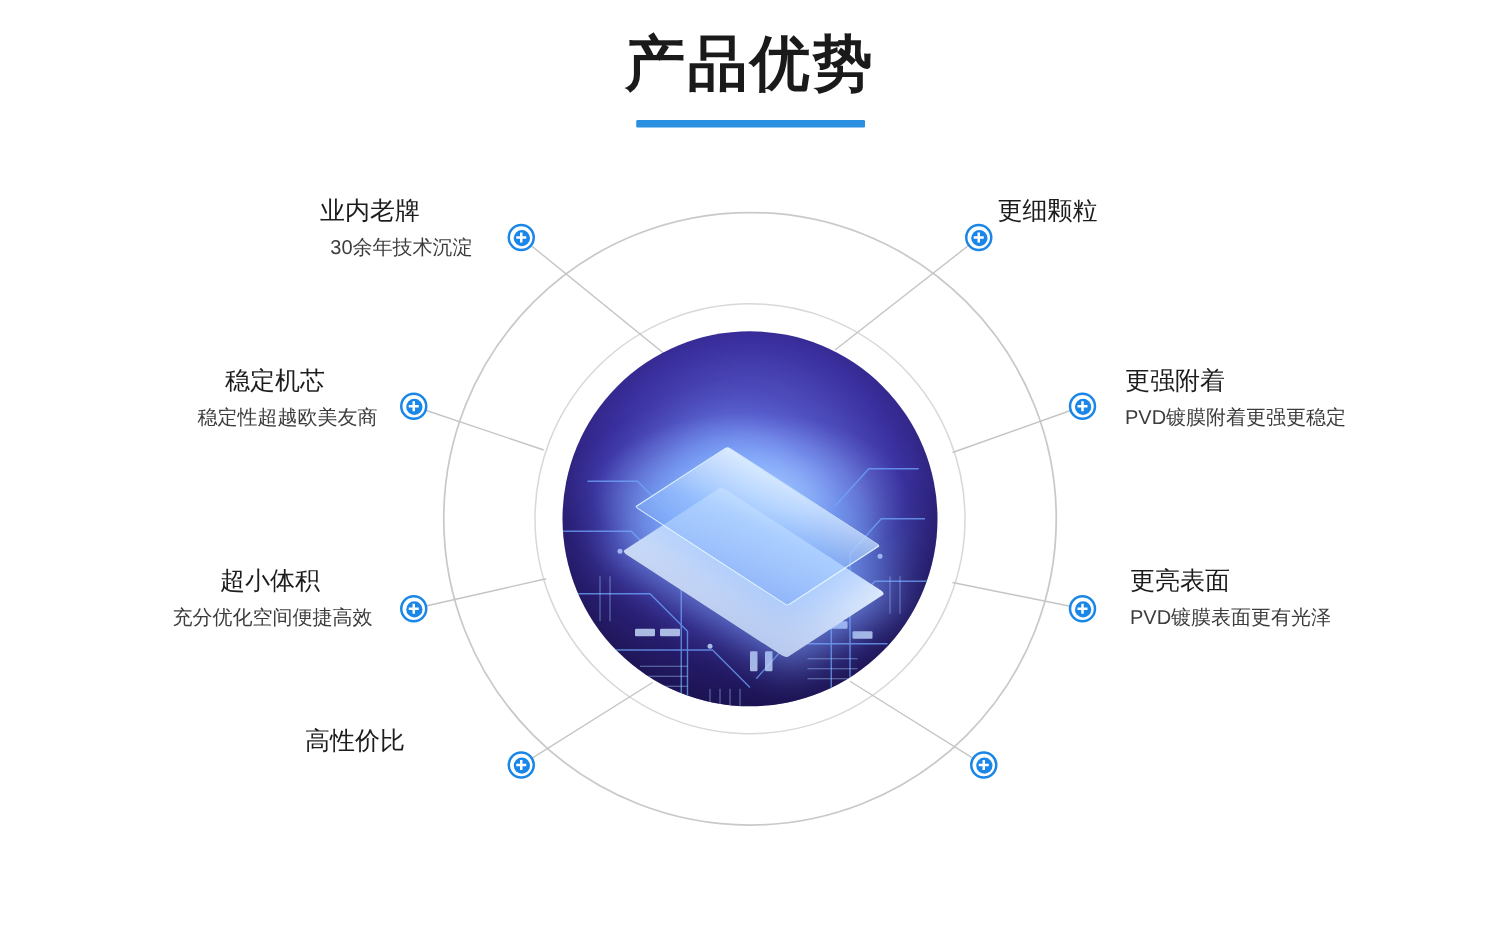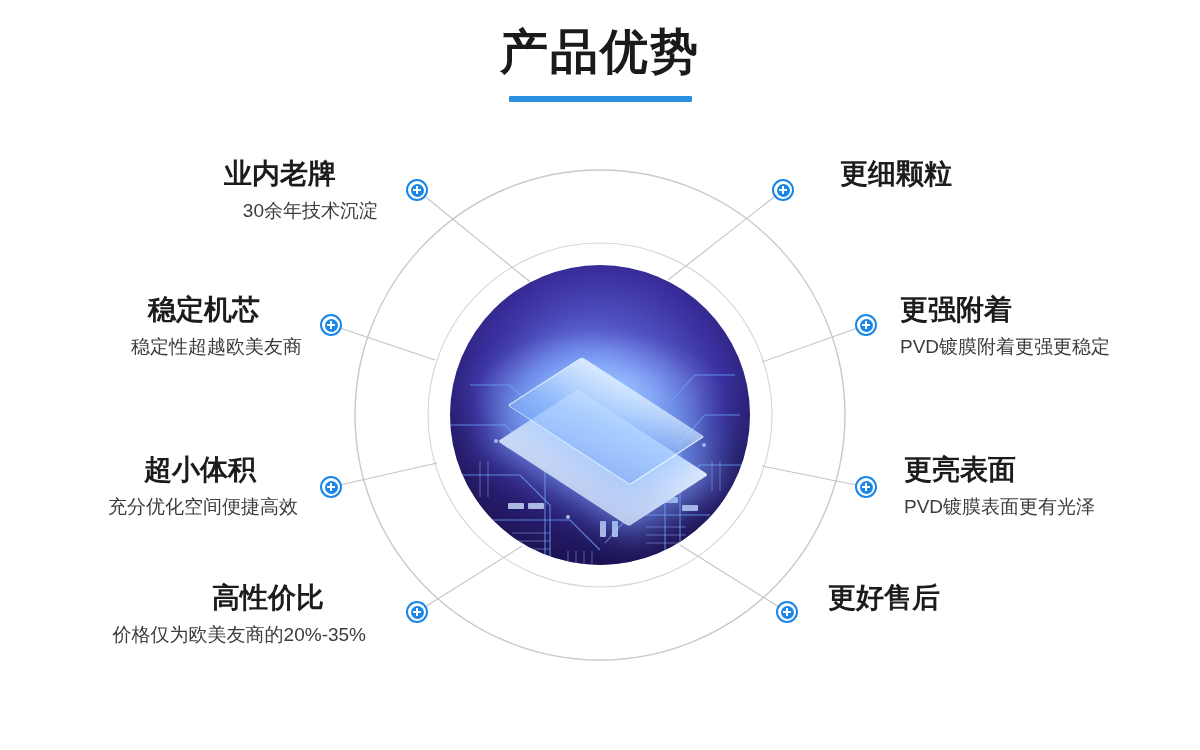--- a/index.html
+++ b/index.html
@@ -115,29 +115,29 @@
   .node .dot::after  { top: 2.5px; left: 5.6px; height: 8px; width: 1.8px; }
 
   
   .label {
     position: absolute;
     width: 360px;
   }
   .label.left  { text-align: right; }
   .label.right { text-align: left; }
   .label .title {
-    font-size: 28px;
-    font-weight: 700;
+    font-size: 20px;
+    font-weight: 400;
     color: #1c1c1c;
     line-height: 1.3;
     white-space: nowrap;
   }
   .label .desc {
     margin-top: 7px;
-    font-size: 19px;
+    font-size: 16px;
     font-weight: 400;
     color: #3c3c3c;
     line-height: 1.3;
     white-space: nowrap;
   }
   .label.left .title  { padding-right: 42px; }
   .label.right .title { padding-left: 0px; }
 </style>
 </head>
 <body>
@@ -239,32 +239,30 @@
     <div class="label left" style="left:-58px; top:292px;">
       <div class="title">稳定机芯</div>
       <div class="desc">稳定性超越欧美友商</div>
     </div>
     <div class="label left" style="left:-62px; top:452px;">
       <div class="title">超小体积</div>
       <div class="desc">充分优化空间便捷高效</div>
     </div>
     <div class="label left" style="left:6px; top:580px;">
       <div class="title">高性价比</div>
-      <div class="desc">价格仅为欧美友商的20%-35%</div>
-    </div>
-
-    <div class="label right" style="left:840px; top:156px;">
+    </div>
+
+    <div class="label right" style="left:798px; top:156px;">
       <div class="title">更细颗粒</div>
     </div>
     <div class="label right" style="left:900px; top:292px;">
       <div class="title">更强附着</div>
       <div class="desc">PVD镀膜附着更强更稳定</div>
     </div>
     <div class="label right" style="left:904px; top:452px;">
       <div class="title">更亮表面</div>
       <div class="desc">PVD镀膜表面更有光泽</div>
     </div>
     <div class="label right" style="left:828px; top:580px;">
-      <div class="title">更好售后</div>
     </div>
 
   </div>
 </div>
 
 </body></html>

